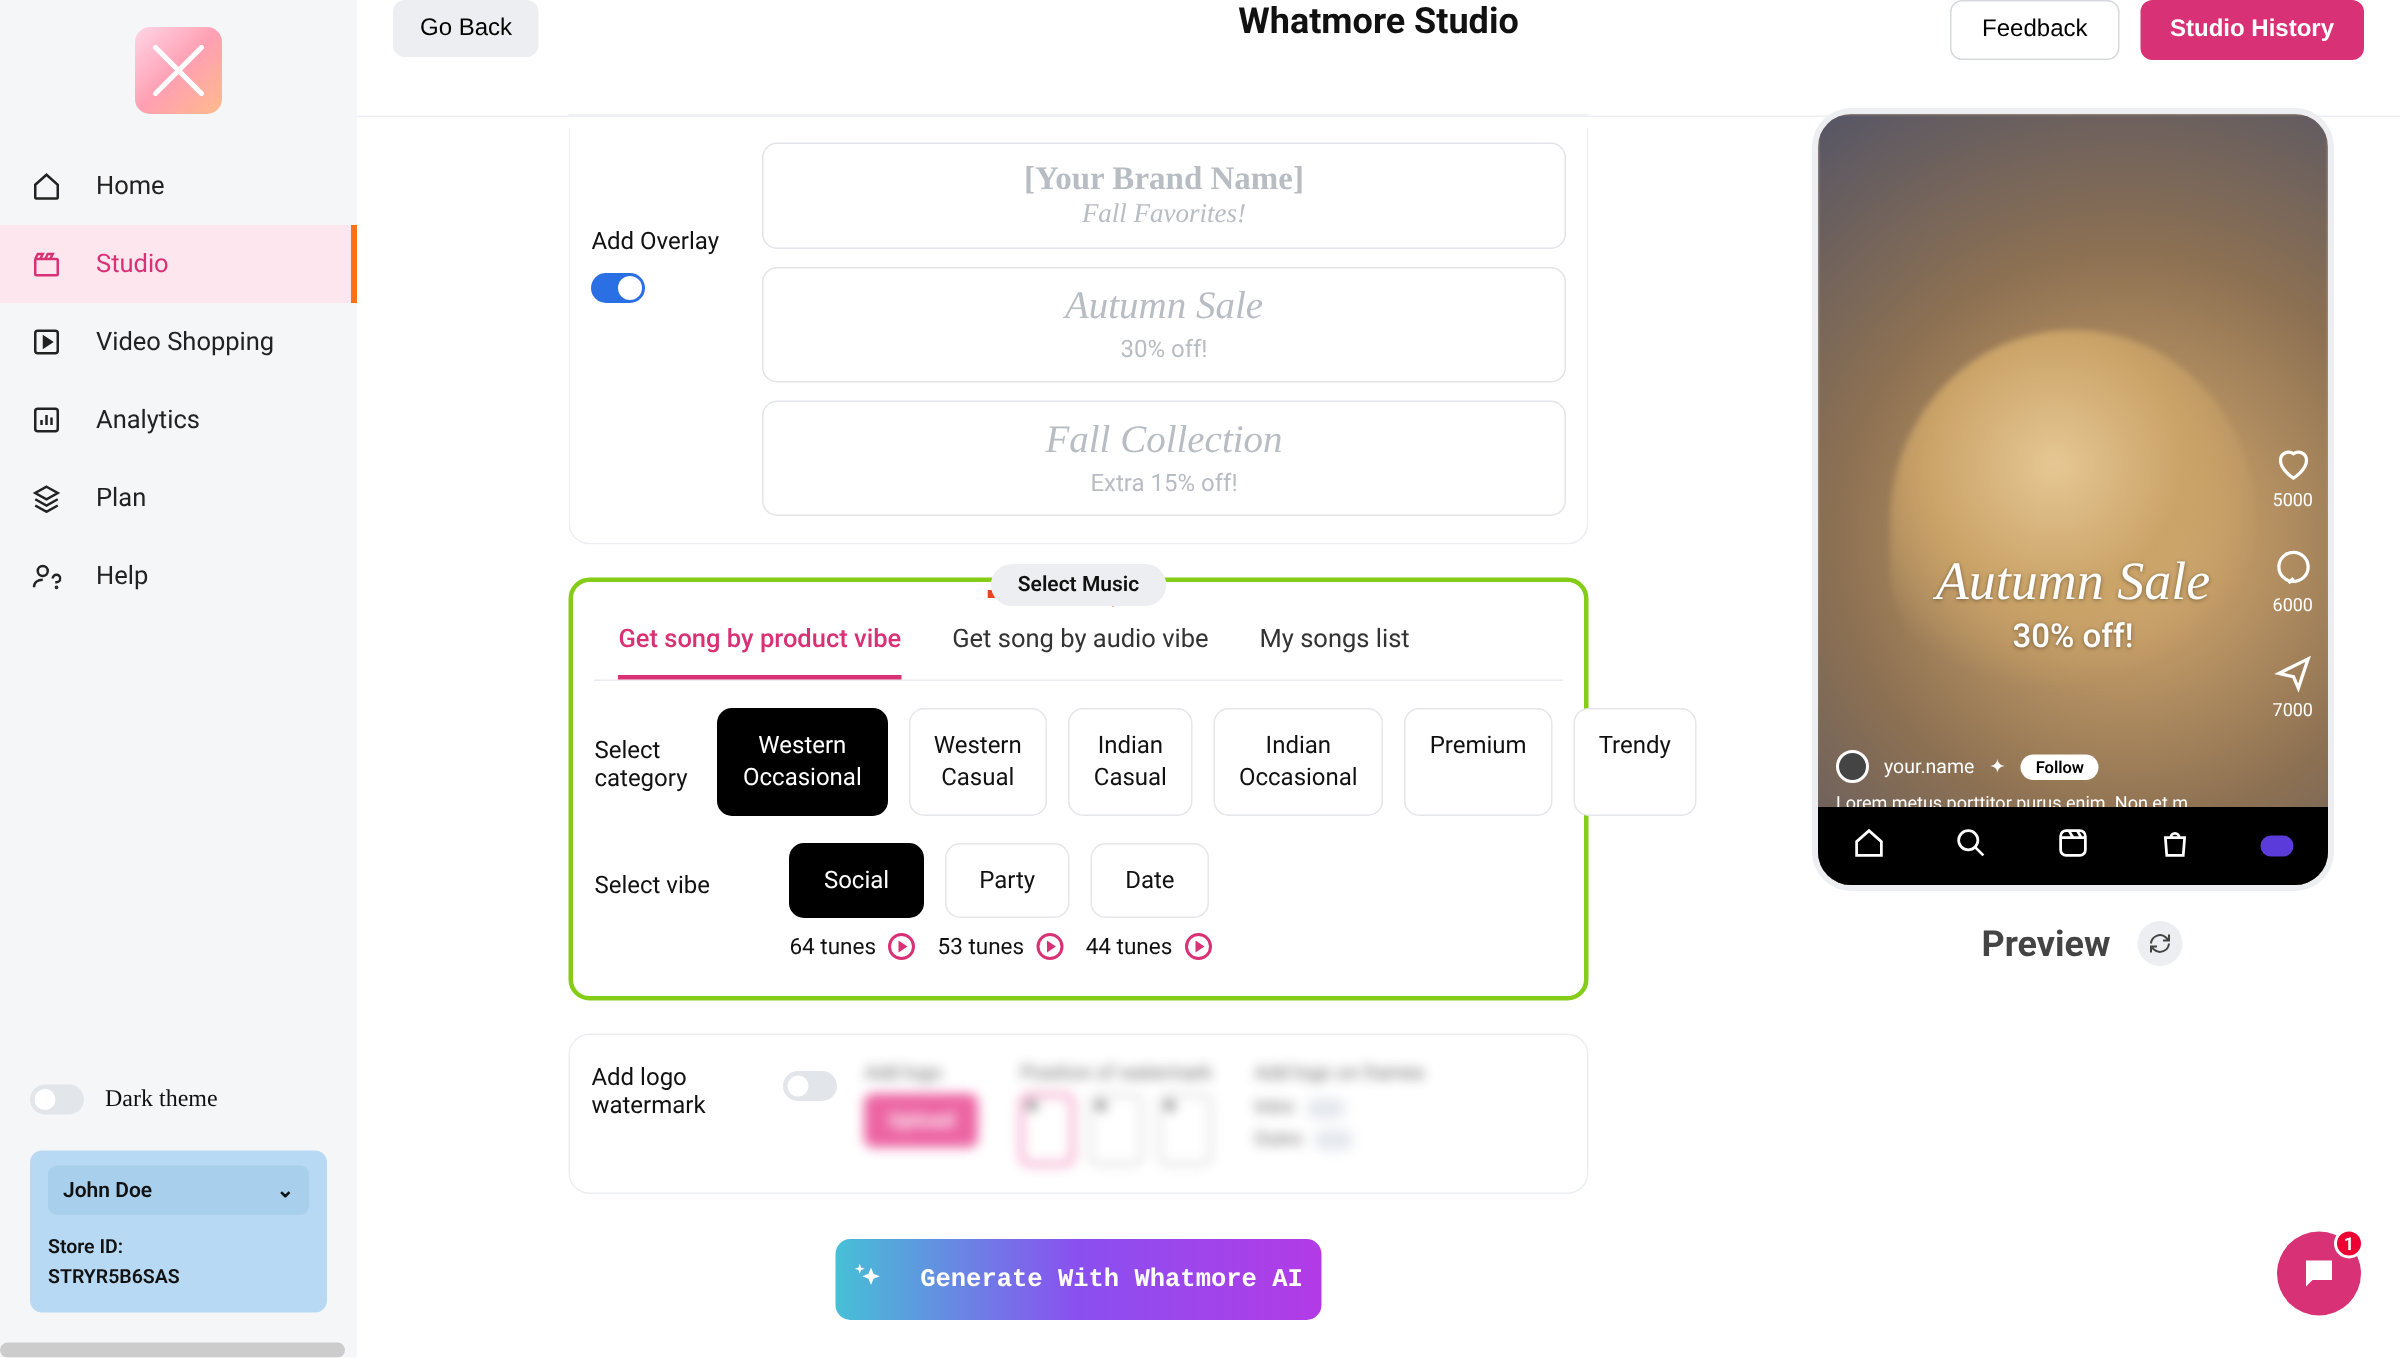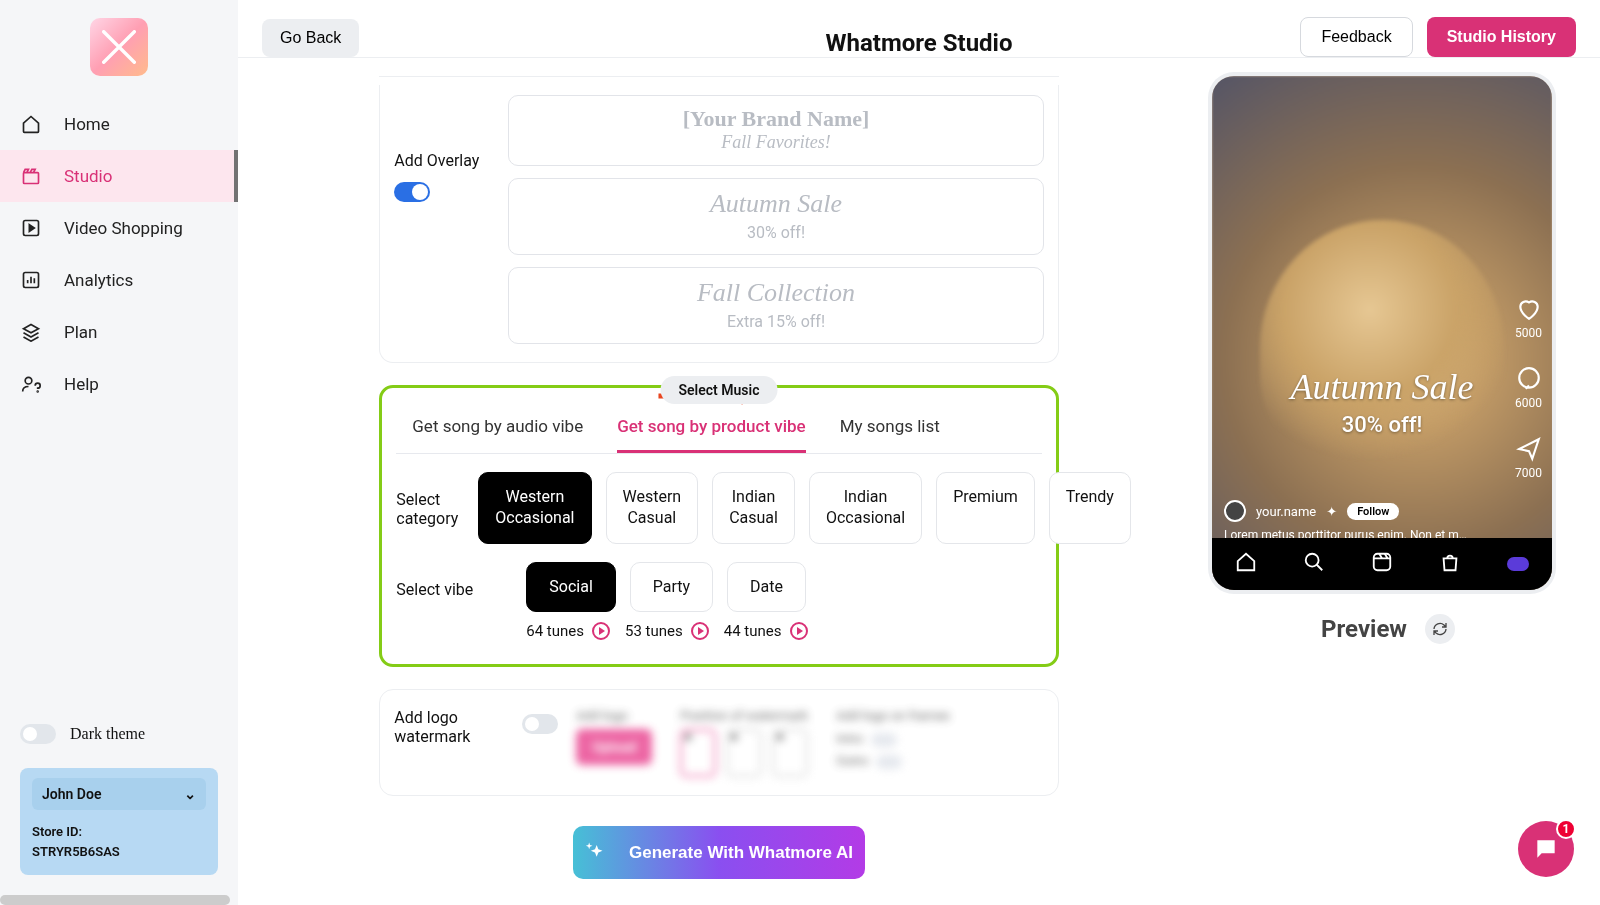--- a/index.html
+++ b/index.html
@@ -5,33 +5,33 @@
   * { box-sizing: border-box; margin: 0; padding: 0; }
   body { font-family: -apple-system, BlinkMacSystemFont, "Segoe UI", Roboto, sans-serif; background: #fff; color: #111; width: 1600px; height: 905px; overflow: hidden; position: relative; }
 
   
   .sidebar { position: absolute; left: 0; top: 0; width: 238px; height: 100%; background: #f5f6f8; display: flex; flex-direction: column; }
   .logo { display: flex; align-items: center; justify-content: center; padding: 18px 0 22px; }
   .logo-box { width: 58px; height: 58px; border-radius: 10px; background: linear-gradient(135deg,#ffd6e6,#ff9fb3,#ffbb8c); display:flex; align-items:center; justify-content:center; }
   .logo-box svg { width: 34px; height: 34px; }
   .nav { flex: 1; }
   .nav-item { display:flex; align-items:center; gap: 22px; padding: 16px 20px; font-size: 17px; cursor:pointer; color:#222; }
-  .nav-item.active { background: #fde6ee; color: #d93176; border-right: 4px solid #737373; }
+  .nav-item.active { background: #fde6ee; color: #d93176; border-right: 4px solid #f97316; }
   .nav-icon { width: 22px; display:flex; justify-content:center; }
   .bottom-block { padding: 18px 20px 0; }
   .dark-row { display:flex; align-items:center; gap: 14px; margin-bottom: 24px; font-family: Liberation Serif, serif; }
   .switch { position:relative; width: 36px; height:20px; background:#e2e6eb; border-radius: 12px; }
   .switch .knob{ position:absolute; top:3px; left:3px; width:14px; height:14px; background:#fff; border-radius:50%; }
   .user-card { background: #b7d9f3; border-radius: 8px; padding: 10px 12px 14px; margin: 0 20px 16px; }
   .user-name { background:#a8d0ed; border-radius: 6px; padding: 8px 10px; font-size:14px; font-weight:600; display:flex; align-items:center; justify-content:space-between; }
   .store-id { font-size: 13px; font-weight:600; margin-top: 12px; line-height: 1.5;}
   .hscroll { height: 10px; background: #ccc; width: 230px; border-radius: 5px; margin: 4px 0 0 0;}
 
   
-  .topbar { position:absolute; left: 238px; top:0; right:0; height:58px; display:flex; align-items:flex-end; padding: 0 24px; border-bottom: 1px solid #eceef1; }
+  .topbar { position:absolute; left: 238px; top:0; right:0; height:78px; display:flex; align-items:flex-start; padding: 0 24px; border-bottom: 1px solid #eceef1; }
   .go-back { background:#eceef1; border:none; border-radius:8px; padding:10px 18px; font-size:16px; cursor:pointer; }
   .title { position:absolute; left:50%; transform:translateX(-50%); font-size:24px; font-weight:700; }
   .top-actions { margin-left:auto; display:flex; gap:14px; }
   .btn-outline { background:#fff; border:1px solid #d6d9de; border-radius:8px; padding:10px 20px; font-size:16px; cursor:pointer; }
   .btn-pink { background:#d93176; color:#fff; border:none; border-radius:8px; padding:10px 20px; font-size:16px; font-weight:600; cursor:pointer; }
 
   
   .main { position:absolute; left: 238px; top:70px; right:0; bottom:0; display:flex; }
   .editor { flex:1; padding: 6px 34px 0; overflow:hidden; position:relative; }
   .hr-top { height:1px; background:#eceef1; width:76%; margin: 0 auto 8px; }
@@ -72,21 +72,21 @@
   .wm-blur { flex:1; display:flex; gap:28px; filter: blur(4px); opacity:.8; }
   .wm-upload { background:#e83e8c; color:#fff; border-radius:6px; padding:10px 16px; font-weight:600; font-size:14px;}
   .wm-col { font-size:13px; color:#444; }
   .wm-thumbs { display:flex; gap:10px; margin-top:6px;}
   .wm-thumb { width:36px; height:48px; border:2px solid #e83e8c; border-radius:6px; position:relative; background:#fff;}
   .wm-thumb::after{content:"";position:absolute;width:6px;height:6px;background:#333;border-radius:50%;top:3px;left:3px;}
   .wm-toggle{ width:26px;height:14px;background:#dfe3ea;border-radius:8px;display:inline-block;margin-left:8px;vertical-align:middle;}
 
   
   .generate-wrap { display:flex; justify-content:center; padding: 30px 0; }
-  .btn-gradient { background: linear-gradient(90deg,#46c0d6,#8a4ff0,#b33be6); color:#fff; border:none; border-radius:10px; padding:14px 12px; font-size:17px; font-weight:600; display:flex; align-items:center; gap:24px; cursor:pointer;}
+  .btn-gradient { background: linear-gradient(90deg,#46c0d6,#8a4ff0,#b33be6); color:#fff; border:none; border-radius:10px; padding:14px 12px; font-size:17px; font-weight:600; display:flex; align-items:center; gap:24px; cursor:pointer;font-family:Liberation Mono, monospace;}
 
   
   .preview-col { width: 400px; padding: 6px 36px 0 12px; }
   .phone { width: 340px; height: 514px; border-radius:22px; box-shadow: 0 0 0 4px #eceef1; overflow:hidden; position:relative; background: linear-gradient(to bottom, #c9b29a 0%, #a89076 60%, #6e5d49 100%); }
   .phone .bg { position:absolute; inset:0; background: radial-gradient(circle at 60% 55%, #d8b47f 0%, #c19a66 20%, #8c7052 55%, #556 100%); filter: blur(1px); }
   .dog { position:absolute; left:14%; top:28%; width:72%; height:50%; background: radial-gradient(circle at 45% 35%, #e6c793 0%, #caa368 40%, transparent 70%); border-radius:50% 50% 40% 40%; filter: blur(2px);}
   .social-rail { position:absolute; right:10px; top:220px; display:flex; flex-direction:column; gap:26px; color:#fff; text-align:center; font-size:12px; }
   .rail-item svg { display:block; margin:0 auto 4px;}
   .phone-texts { position:absolute; left:0; right:0; top:290px; text-align:center; color:#fff; text-shadow:0 1px 3px rgba(0,0,0,.4);}
   .phone-texts .pt1 { font-family:"Brush Script MT",cursive; font-size:36px; font-style:italic;}
@@ -239,22 +239,22 @@
 
     <div class="music-panel">
       <div class="arrow">
         <svg viewBox="0 0 120 30">
             <line x1="4" y1="15" x2="100" y2="15" stroke="#e8451f" stroke-width="6"></line>
             <polygon points="100,5 118,15 100,25" fill="#e8451f"></polygon>
           </svg>
       </div>
       <div class="badge">Select Music</div>
       <div class="tabs">
+        <div class="tab active">Get song by product vibe</div>
         <div class="tab">Get song by audio vibe</div>
-        <div class="tab active">Get song by product vibe</div>
         <div class="tab">My songs list</div>
       </div>
       <div class="select-row">
         <div class="lbl">Select category</div>
         <div class="chips">
           <div class="chip multi selected">
               <span>Western<br>Occasional</span>
             </div>
           <div class="chip multi">
               <span>Western<br>Casual</span>

